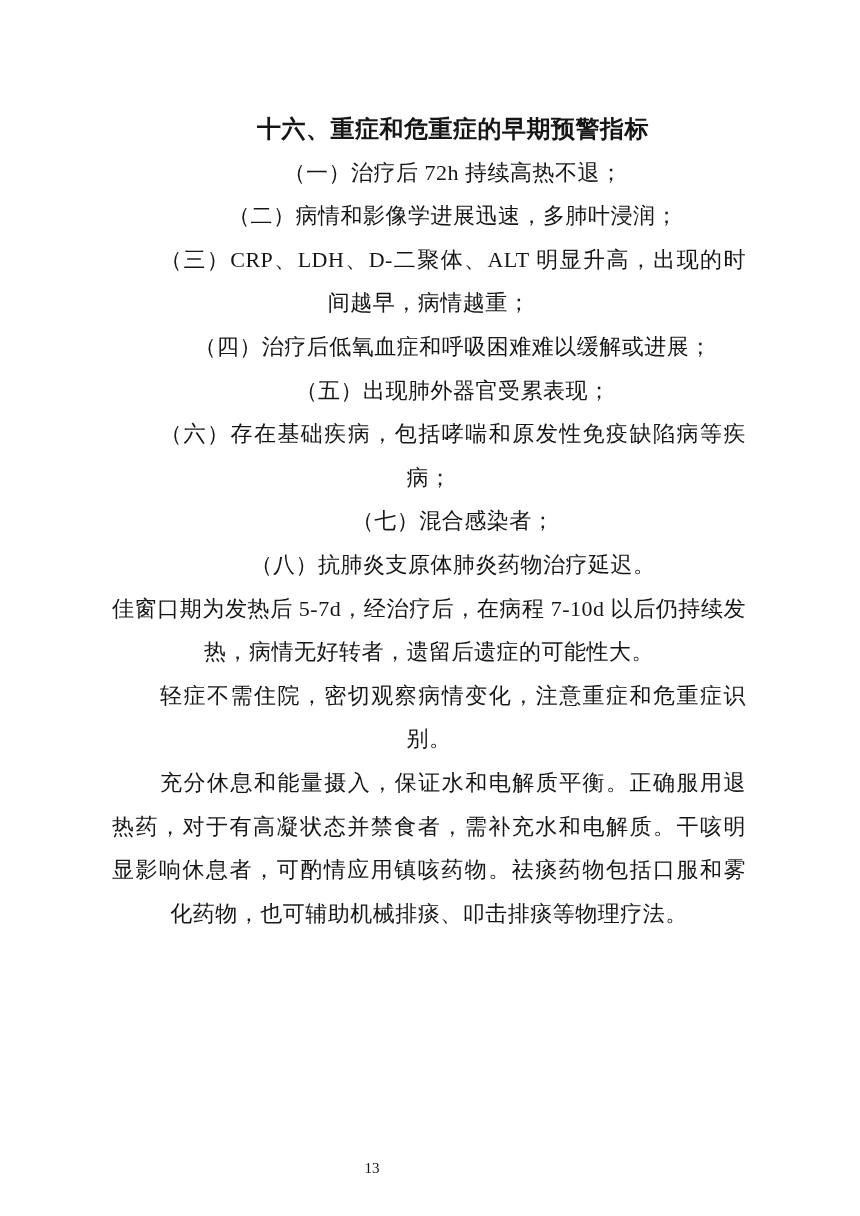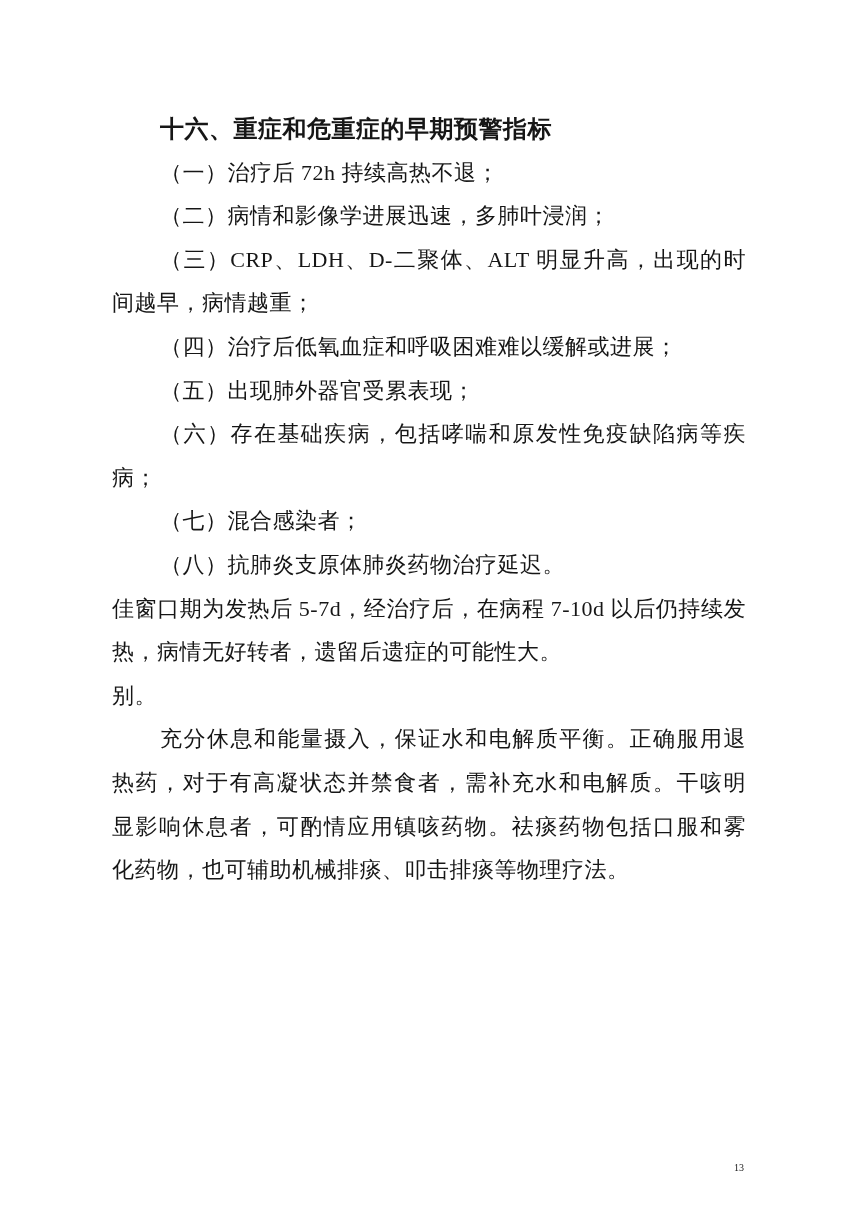--- a/index.html
+++ b/index.html
@@ -19,21 +19,21 @@
   .text-block {
     position: absolute;
     left: 112px;
     top: 107px;
     width: 634px;
   }
   .line {
     font-size: 22px;
     line-height: 43.6px;
     height: 43.6px;
-    text-align: left;
+    text-align: center;
     white-space: nowrap;
     letter-spacing: 0.5px;
   }
   .line.fill {
     white-space: normal;
     text-align: justify;
     text-align-last: justify;
     -moz-text-align-last: justify;
   }
   .indent {
@@ -46,22 +46,22 @@
     letter-spacing: 0.5px;
   }
   .h-kai {
     font-weight: bold;
   }
   .page-number {
     position: absolute;
     top: 1158px;
     left: 0;
     width: 744px;
-    text-align: right;
-    font-size: 10px;
+    text-align: center;
+    font-size: 15px;
     line-height: 20px;
     color: #161616;
   }
 </style>
 </head>
 <body>
 
 <div class="page">
   <div class="text-block">
 
@@ -84,20 +84,21 @@
 
     <div class="line indent">（七）混合感染者；</div>
 
     <div class="line indent">（八）抗肺炎支原体肺炎药物治疗延迟。</div>
 
 
     <div class="line fill">佳窗口期为发热后 5-7d，经治疗后，在病程 7-10d 以后仍持续发</div>
     <div class="line">热，病情无好转者，遗留后遗症的可能性大。</div>
 
 
+    <div class="line indent fill">轻症不需住院，密切观察病情变化，注意重症和危重症识</div>
     <div class="line">别。</div>
 
     <div class="line indent fill">充分休息和能量摄入，保证水和电解质平衡。正确服用退</div>
     <div class="line fill">热药，对于有高凝状态并禁食者，需补充水和电解质。干咳明</div>
     <div class="line fill">显影响休息者，可酌情应用镇咳药物。祛痰药物包括口服和雾</div>
     <div class="line">化药物，也可辅助机械排痰、叩击排痰等物理疗法。</div>
 
   </div>
 
   <div class="page-number">13</div>

